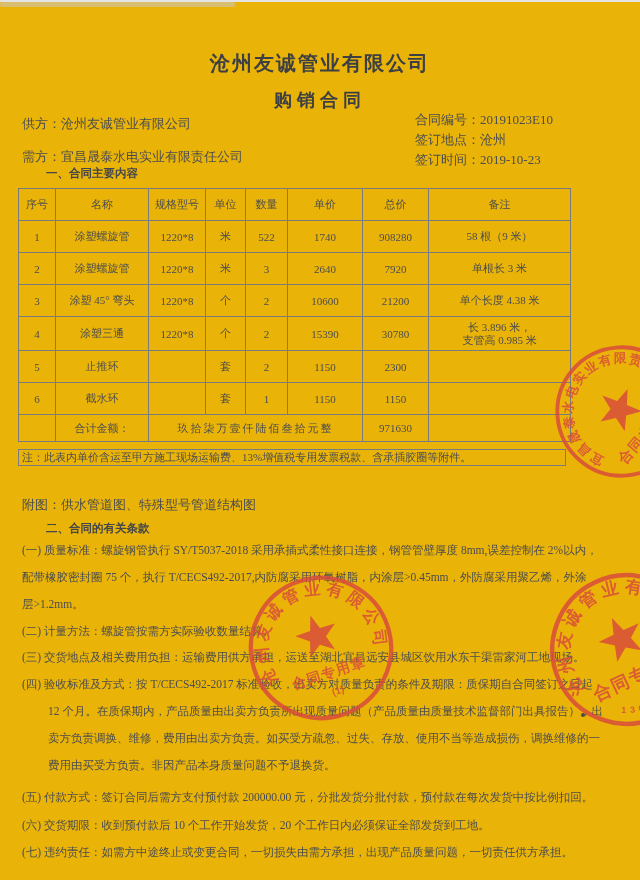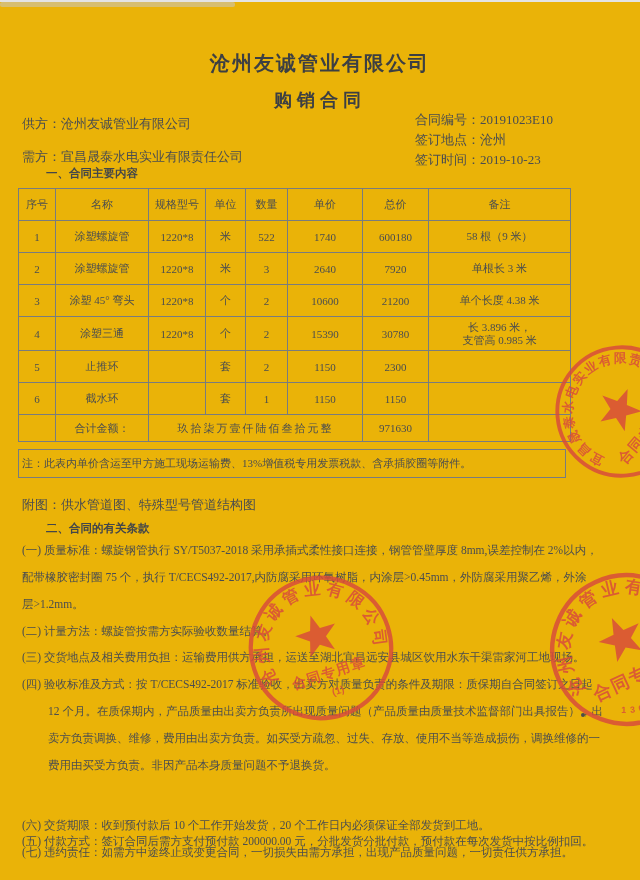--- a/index.html
+++ b/index.html
@@ -16,21 +16,21 @@
   .doc-subtitle{top:88px;left:0;width:640px;text-align:center;font-size:18px;letter-spacing:5px;color:#3c3f43;font-weight:600;}
   .meta{font-size:13px;color:#4a4d50;}
   .sec-heading{font-size:11.5px;color:#43464a;font-weight:600;margin-left:24px;}
   
   .items{position:absolute;left:18px;top:188px;width:552px;border-collapse:collapse;table-layout:fixed;}
   .items td,.items th{border:1px solid #797c7e;font-size:11px;font-weight:normal;text-align:center;vertical-align:middle;padding:0 2px;color:#4a4d50;overflow:hidden;}
   .items th{font-size:11px;}
   .remark2{line-height:13px;}
   .total-cn{letter-spacing:2px;}
   .note-box{
-    position:absolute;left:18px;top:449px;width:548px;height:29px;
+    position:absolute;left:18px;top:449px;width:548px;height:17px;
     border:1px solid #797c7e;display:flex;align-items:center;
     font-size:11px;color:#4a4d50;padding-left:3px;box-sizing:border-box;white-space:nowrap;
   }
   .term{font-size:11.5px;color:#4a4d50;}
   
   .stamp{position:absolute;opacity:0.82;}
   .stamp svg{display:block;}
   .sc{fill:none;stroke:#d84a3c;stroke-width:5.5;}
   .st{fill:#d84a3c;font-weight:bold;font-family:"Liberation Sans","DejaVu Sans",sans-serif;}
   .star{fill:#d84a3c;}
@@ -83,21 +83,21 @@
       <th>总价</th>
       <th>备注</th>
     </tr>
     <tr style="height:32px">
       <td>1</td>
       <td>涂塑螺旋管</td>
       <td>1220*8</td>
       <td>米</td>
       <td>522</td>
       <td>1740</td>
-      <td>600180</td>
+      <td>908280</td>
       <td>58 根（9 米）</td>
     </tr>
     <tr style="height:32px">
       <td>2</td>
       <td>涂塑螺旋管</td>
       <td>1220*8</td>
       <td>米</td>
       <td>3</td>
       <td>2640</td>
       <td>7920</td>
@@ -163,21 +163,21 @@
 
   <div class="abs term" style="left:22px;top:543px">(一) 质量标准：螺旋钢管执行 SY/T5037-2018 采用承插式柔性接口连接，钢管管壁厚度 8mm,误差控制在 2%以内，</div>
   <div class="abs term" style="left:22px;top:570px">配带橡胶密封圈 75 个，执行 T/CECS492-2017,内防腐采用环氧树脂，内涂层&gt;0.45mm，外防腐采用聚乙烯，外涂</div>
   <div class="abs term" style="left:22px;top:597px">层&gt;1.2mm。</div>
   <div class="abs term" style="left:22px;top:624px">(二) 计量方法：螺旋管按需方实际验收数量结算。</div>
   <div class="abs term" style="left:22px;top:650px">(三) 交货地点及相关费用负担：运输费用供方承担，运送至湖北宜昌远安县城区饮用水东干渠雷家河工地现场。</div>
   <div class="abs term" style="left:22px;top:677px">(四) 验收标准及方式：按 T/CECS492-2017 标准验收，出卖方对质量负责的条件及期限：质保期自合同签订之日起</div>
   <div class="abs term" style="left:48px;top:704px">12 个月。在质保期内，产品质量由出卖方负责所出现质量问题（产品质量由质量技术监督部门出具报告），出</div>
   <div class="abs term" style="left:48px;top:758px">费用由买受方负责。非因产品本身质量问题不予退换货。</div>
   <div class="abs term" style="left:48px;top:731px">卖方负责调换、维修，费用由出卖方负责。如买受方疏忽、过失、存放、使用不当等造成损伤，调换维修的一</div>
-  <div class="abs term" style="left:22px;top:834px">(五) 付款方式：签订合同后需方支付预付款 200000.00 元，分批发货分批付款，预付款在每次发货中按比例扣回。</div>
+  <div class="abs term" style="left:22px;top:790px">(五) 付款方式：签订合同后需方支付预付款 200000.00 元，分批发货分批付款，预付款在每次发货中按比例扣回。</div>
   <div class="abs term" style="left:22px;top:818px">(六) 交货期限：收到预付款后 10 个工作开始发货，20 个工作日内必须保证全部发货到工地。</div>
   <div class="abs term" style="left:22px;top:845px">(七) 违约责任：如需方中途终止或变更合同，一切损失由需方承担，出现产品质量问题，一切责任供方承担。</div>
 
   <div class="stamp" style="left:551px;top:341px;transform:rotate(-50deg)">
     <svg viewBox="-100 -100 200 200" width="141" height="141">
       <circle class="sc" cx="0" cy="0" r="91"></circle>
       <path id="arcA" d="M -65.8,23.9 A 70,70 0 1 1 65.8,23.9" fill="none"></path>
       <text class="st" font-size="18" letter-spacing="2.5"><textPath href="#arcA">宜昌晟泰水电实业有限责任公司</textPath></text>
       <path class="star" transform="translate(0,-4) scale(1.05)" d="M0,-30 L7.05,-9.71 L28.53,-9.27 L11.41,3.71 L17.63,24.27 L0,12 L-17.63,24.27 L-11.41,3.71 L-28.53,-9.27 L-7.05,-9.71 Z"></path>
       <text class="st" x="0" y="52" text-anchor="middle" font-size="20" letter-spacing="2">合同专用章</text>

